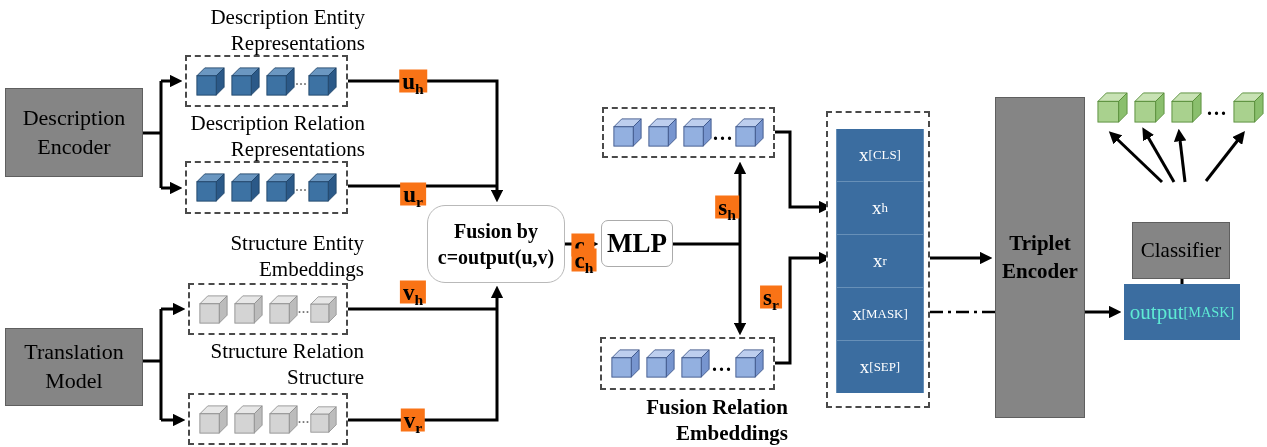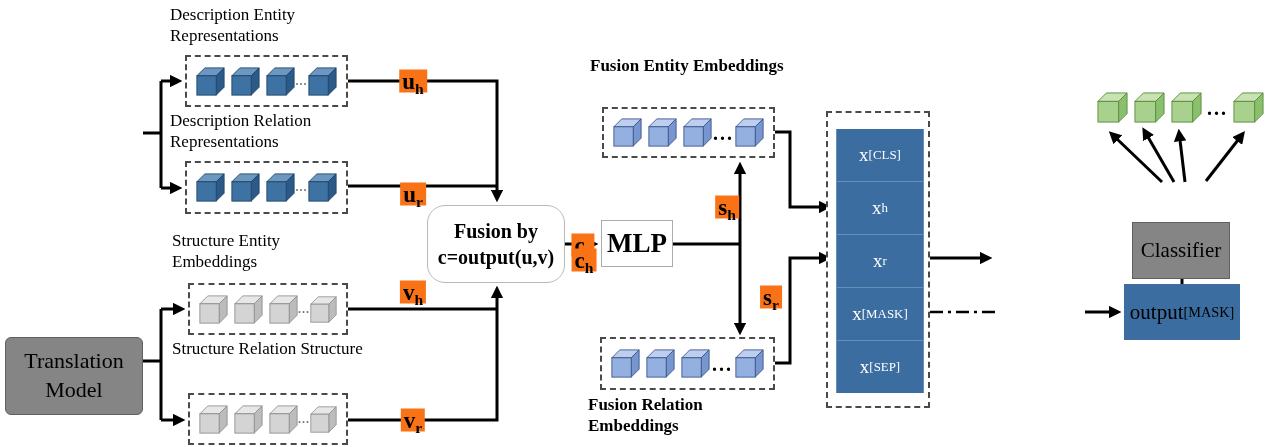--- a/index.html
+++ b/index.html
@@ -16,21 +16,21 @@
   }
   .strip{
     border:2px dashed var(--dash-color);
     display:flex;align-items:center;justify-content:space-between;
     padding:2px 9px;background:#fff;
   }
   .strip .group{display:flex;align-items:center;gap:6px;}
   .dots-small{font-size:12px;color:#777;font-weight:bold;letter-spacing:1px;}
   .dots-big{font-size:20px;color:#000;font-weight:bold;letter-spacing:2px;line-height:0.5;}
   .striptitle{
-    text-align:left;font-size:17px;line-height:1.25;z-index:2;position:absolute;
+    text-align:right;font-size:21px;line-height:1.25;z-index:2;position:absolute;
   }
   .bold{font-weight:bold;}
   .fusionbox{
     border:1.5px solid #b9b9b9;border-radius:18px;background:#fff;
     display:flex;flex-direction:column;align-items:center;justify-content:center;
     font-weight:bold;font-size:20px;line-height:1.3;text-align:center;
   }
   .mlpbox{
     border:1px solid #ababab;background:#fff;display:flex;align-items:center;justify-content:center;
     font-weight:bold;font-size:27px;
@@ -46,21 +46,21 @@
     display:flex;flex-direction:column;
   }
   .token{
     flex:1;background:var(--cell-blue);color:#fff;font-size:19px;
     display:flex;align-items:center;justify-content:center;
     border-left:1px solid var(--cell-sep);border-right:1px solid var(--cell-sep);
     border-top:1px solid var(--cell-sep);
   }
   .token:first-child{border-top:none;}
   .outputbox{
-    background:var(--cell-blue);color:#000000;font-size:21px;
+    background:var(--cell-blue);color:#5eead4;font-size:21px;
     display:flex;align-items:center;justify-content:center;
   }
   .cube-row{display:flex;align-items:center;justify-content:space-between;}
   .cube-row .group{display:flex;align-items:center;gap:6px;}
   .cube svg, .cube-row svg, .strip svg{display:block;}
 </style>
 </head>
 <body>
 
 <div id="canvas">
@@ -92,21 +92,22 @@
       <path d="M930,312 H995" stroke-width="2.5" stroke-dasharray="13 5 3 5"></path>
       <path d="M1085,312 H1110" marker-end="url(#ah)"></path>
       <path d="M1182,287 V249" marker-end="url(#ah)"></path>
       <path d="M1162,182 L1117,139" marker-end="url(#ah)"></path>
       <path d="M1174,182 L1148,137" marker-end="url(#ah)"></path>
       <path d="M1185,182 L1180,140" marker-end="url(#ah)"></path>
       <path d="M1206,181 L1238,140" marker-end="url(#ah)"></path>
     </g>
   </svg>
 
-  <div class="abs graybox" style="left:5px;top:337px;width:138px;height:78px;border-radius:6px;">Translation Model</div>
+  <div class="abs graybox" style="left:5px;top:88px;width:138px;height:89px;">Description Encoder</div>
+  <div class="abs graybox" style="left:5px;top:328px;width:138px;height:78px;">Translation Model</div>
 
   <div class="striptitle" style="left:170px;top:4px;width:195px;">Description Entity Representations</div>
   <div class="abs strip" style="left:185px;top:55px;width:163px;height:52px;">
       <span class="group">
         <svg width="29" height="29" viewBox="0 0 33 33">
           <polygon points="1,10 10,1 32,1 23,10" fill="#6b97c1" stroke="#1f4468"></polygon>
           <polygon points="23,10 32,1 32,23 23,32" fill="#2b5988" stroke="#1f4468"></polygon>
           <rect x="1" y="10" width="22" height="22" fill="#3d72a3" stroke="#1f4468"></rect>
         </svg>
         <svg width="29" height="29" viewBox="0 0 33 33">
@@ -206,23 +207,22 @@
         <polygon points="1,10 10,1 32,1 23,10" fill="#e7e7e7" stroke="#8f8f8f"></polygon>
         <polygon points="23,10 32,1 32,23 23,32" fill="#bcbcbc" stroke="#8f8f8f"></polygon>
         <rect x="1" y="10" width="22" height="22" fill="#d4d4d4" stroke="#8f8f8f"></rect>
       </svg>
     </div>
 
   <div class="abs fusionbox" style="left:427px;top:205px;width:138px;height:78px;">
     <div>Fusion by</div>
     <div>c=output(u,v)</div>
   </div>
-  <div class="abs mlpbox" style="left:601px;top:220px;width:72px;height:47px;">MLP</div>
-
-  <div class="striptitle bold" style="left:590px;top:55px;width:196px;">Fusion Entity Embeddings</div>
+  <div class="abs mlpbox" style="left:601px;top:220px;width:72px;height:47px;border-radius:7px;">MLP</div>
+
   <div class="abs strip" style="left:602px;top:107px;width:173px;height:51px;">
       <span class="group">
         <svg width="29" height="29" viewBox="0 0 33 33">
           <polygon points="1,10 10,1 32,1 23,10" fill="#bdceee" stroke="#3c5488"></polygon>
           <polygon points="23,10 32,1 32,23 23,32" fill="#7795cf" stroke="#3c5488"></polygon>
           <rect x="1" y="10" width="22" height="22" fill="#93b0e0" stroke="#3c5488"></rect>
         </svg>
         <svg width="29" height="29" viewBox="0 0 33 33">
           <polygon points="1,10 10,1 32,1 23,10" fill="#bdceee" stroke="#3c5488"></polygon>
           <polygon points="23,10 32,1 32,23 23,32" fill="#7795cf" stroke="#3c5488"></polygon>
@@ -287,20 +287,21 @@
           <span>x</span>
           <sub>[MASK]</sub>
         </div>
       <div class="token">
           <span>x</span>
           <sub>[SEP]</sub>
         </div>
     </div>
   </div>
 
+  <div class="abs graybox bold" style="left:995px;top:97px;width:90px;height:321px;font-size:21px;">Triplet Encoder</div>
 
   <div class="abs graybox" style="left:1132px;top:178px;width:98px;height:57px;font-size:21px;margin-top:44px;">Classifier</div>
   <div class="abs outputbox" style="left:1124px;top:284px;width:116px;height:56px;">
     <span>output</span>
       <sub>[MASK]</sub>
   </div>
 
   <div class="abs cube-row" style="left:1097px;top:92px;width:167px;">
       <span class="group">
         <svg width="31" height="31" viewBox="0 0 33 33">

